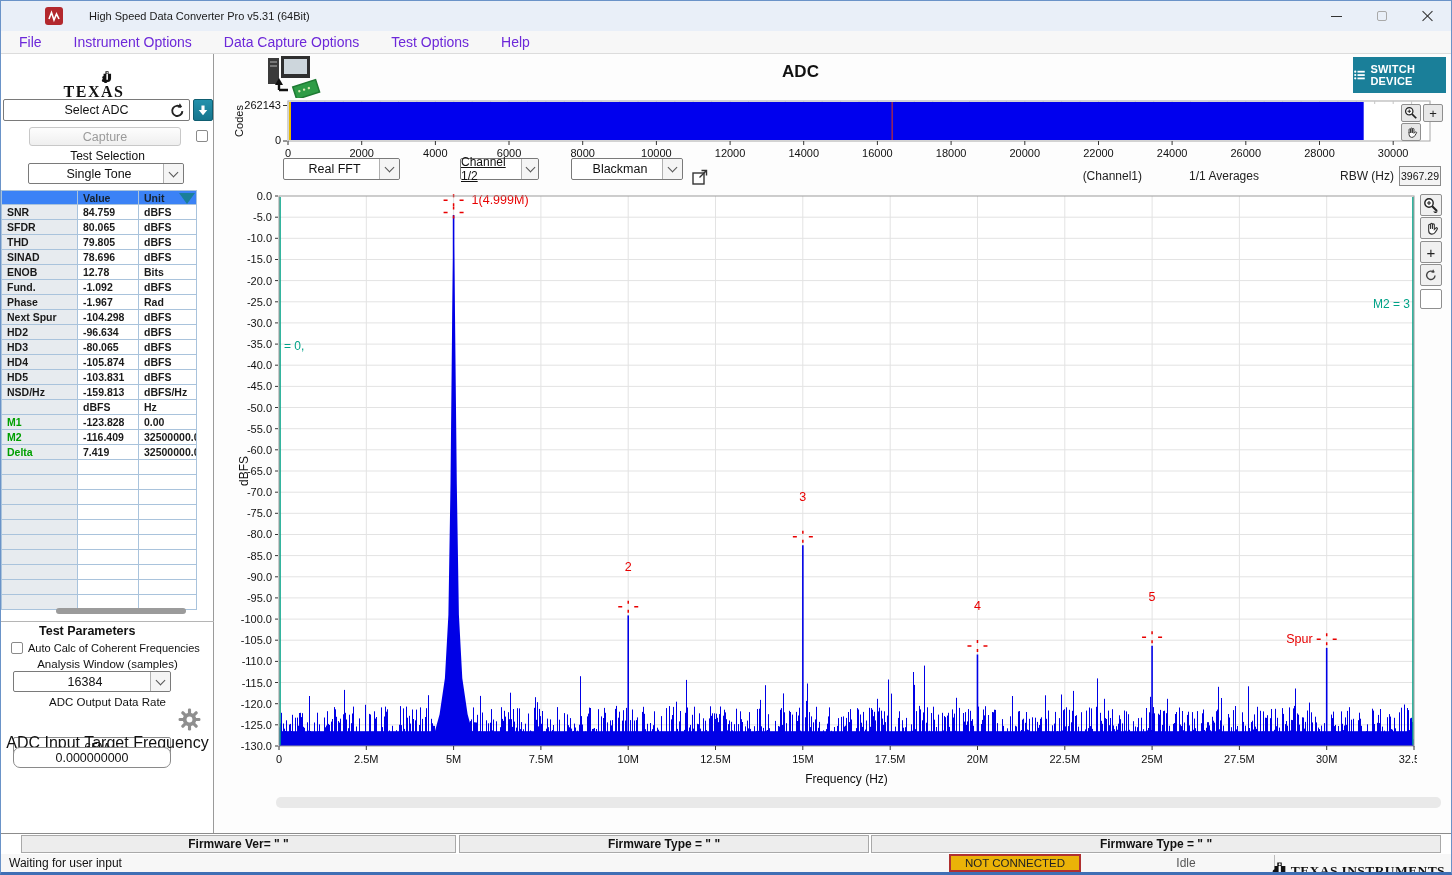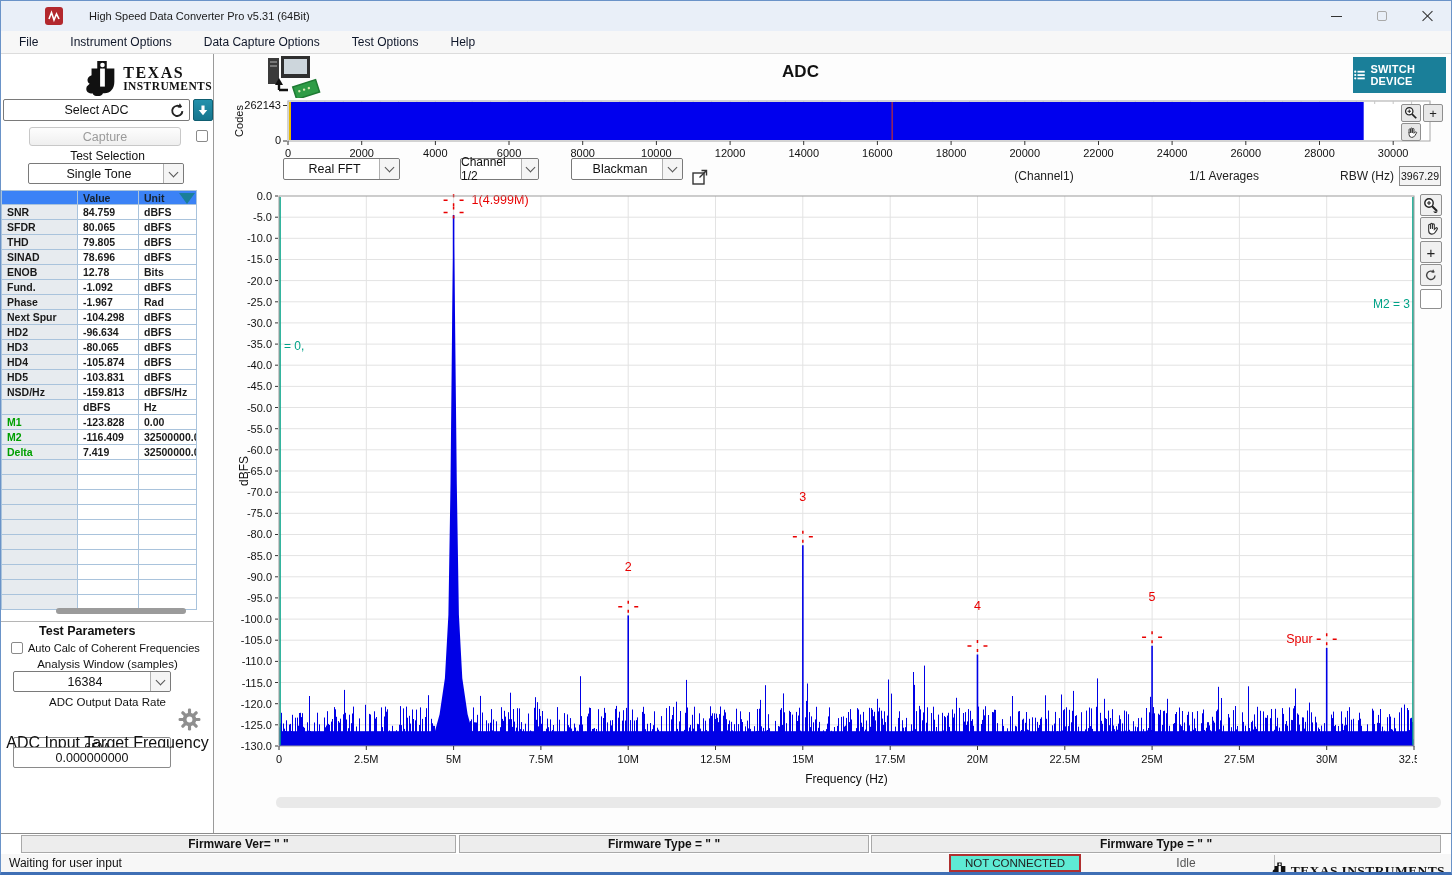--- a/index.html
+++ b/index.html
@@ -16,29 +16,29 @@
   .win-btns { position:absolute; right:0; top:0; height:30px; display:flex; }
   .wbtn { width:46px; height:30px; display:flex; align-items:center; justify-content:center; cursor:default; }
   .wbtn .bar { width:11px; border-top:1.5px solid #333; }
   .wbtn .box { width:10px; height:10px; border:1.2px solid #a9a9a9; border-radius:2px; }
   .wbtn .x  { position:relative; width:12px; height:12px; }
   .wbtn .x:before,.wbtn .x:after { content:""; position:absolute; left:5px; top:-1px; height:14px; border-left:1.6px solid #333; }
   .wbtn .x:before { transform:rotate(45deg); } .wbtn .x:after { transform:rotate(-45deg); }
 
   
   .menubar { height:23px; background:#f7f7f7; border-bottom:1px solid #dcdcdc; display:flex; align-items:center; padding-left:8px; }
-  .menu-item { font-size:12px; color:#0f172a; padding:2px 10px; margin-right:12px; white-space:nowrap; }
+  .menu-item { font-size:14px; color:#6d28d9; padding:2px 10px; margin-right:12px; white-space:nowrap; }
 
   
   .content { position:relative; height:779px; background:#fff; display:flex; }
   .sidebar { position:relative; width:213px; border-right:1px solid #9a9a9a; background:#fff; flex:none; }
   .main { position:relative; flex:1; background:#fdfdfd; }
 
   
-  .brand { position:absolute; top:5px; left:0; width:213px; height:40px; display:flex; justify-content:flex-end; align-items:center; padding-right:2px; }
+  .brand { position:absolute; top:17px; left:0; width:213px; height:40px; display:flex; justify-content:flex-end; align-items:center; padding-right:2px;flex-direction:column; }
   .brand-text { line-height:1; margin-left:3px; }
   .brand-l1 { font-family:"Liberation Serif",serif; font-weight:bold; font-size:16px; letter-spacing:1.5px; color:#111; }
   .brand-l2 { font-family:"Liberation Serif",serif; font-weight:bold; font-size:11.5px; letter-spacing:.4px; color:#111; }
 
   .combo { position:absolute; background:#fff; border:1px solid #7a7a7a; border-radius:2px;
            display:flex; align-items:center; justify-content:center; font-size:12.5px; color:#111; }
   .combo .arrowbox { position:absolute; right:0; top:0; bottom:0; width:20px; border-left:1px solid #b0b0b0;
                      background:#f5f5f5; border-radius:0 2px 2px 0; display:flex; align-items:center; justify-content:center; }
   .chev { width:7px; height:7px; border-left:1.5px solid #555; border-bottom:1.5px solid #555; transform:rotate(-45deg); margin-top:-3px; }
 
@@ -71,21 +71,21 @@
   .tp-cb { top:588px; left:10px; }
   .tp-cb-label { position:absolute; top:588px; left:27px; font-size:11px; color:#111; }
   .tp-l1 { top:604px; font-size:11.5px; }
   .aw-combo { top:617px; left:12px; width:158px; height:21px; }
   .tp-l2 { top:642px; font-size:11.5px; }
   .input-box { position:absolute; left:12px; width:158px; height:21px; background:#fff; border:1px solid #8a8a8a; border-radius:2px;
                display:flex; align-items:center; justify-content:center; font-size:12.5px; color:#111; }
   .odr-input { top:683px;padding-left:9px; }
   .gear { position:absolute; top:653px; left:176px; }
   .tp-l3 { top:680px; font-size:16px; }
-  .itf-input { top:693px; }
+  .itf-input { top:693px;border-radius:7px; }
 
   
   .pc-ico { position:absolute; left:52px; top:2px; }
   .adc-title { position:absolute; top:8px; left:calc(50% - 32px); transform:translateX(-50%);
                font-size:17px; font-weight:bold; color:#111; }
   .switch-btn { position:absolute; top:3px; right:5px; width:93px; height:36px; background:#1a7f99; color:#fff;
                 display:flex; align-items:center; justify-content:center; gap:4px; font-size:11px; font-weight:bold; letter-spacing:.2px; }
 
   .chart { position:absolute; }
   .codes-chart { left:13px; top:43px; width:1206px; height:64px; }
@@ -97,36 +97,36 @@
   .tool { position:absolute; left:1206px; display:flex; align-items:center; justify-content:center; font-size:15px; color:#222; }
   .blankbtn { background:#fff; }
 
   
   .ctl-combo { top:104px; height:22px; }
   .fft-sel { left:69px; width:117px; }
   .ch-sel  { left:246px; width:79px; font-size:12px; }
   .win-sel { left:357px; width:112px; }
   .popout { position:absolute; left:477px; top:114px; width:18px; height:18px; }
   .note { position:absolute; top:115px; font-size:12px; color:#222; text-align:center; }
-  .ch-note { left:760px; width:140px; }
+  .ch-note { left:788px; width:140px;text-align:right; }
   .avg-note { left:940px; width:140px; }
   .rbw-label { position:absolute; top:115px; left:1065px; width:115px; text-align:right; font-size:12px; color:#222; }
   .rbw-box { position:absolute; top:112px; left:1185px; width:42px; height:20px; background:#f4f4f4; border:1px solid #8a8a8a;
              display:flex; align-items:center; justify-content:center; font-size:10.5px; color:#111; }
   .fft-scroll { position:absolute; left:62px; top:743px; width:1165px; height:11px; background:#e9e9e9; border-radius:5px; }
 
   
   .fwrow { position:relative; height:21px; background:#fff; border-top:1px solid #8c8c8c; }
   .fwbox { position:absolute; top:1px; height:18px; background:#ededed; border:1px solid #a9a9a9;
            display:flex; align-items:center; justify-content:center; font-size:12px; font-weight:bold; color:#111; }
 
   
   .statusbar { position:relative; height:19px; background:#f7f7f7; }
   .status-msg { position:absolute; left:8px; top:2px; font-size:12px; color:#111; }
-  .conn-badge { position:absolute; left:948px; top:0; width:132px; height:18px; background:#5eead4; border:2px solid #b03030;
+  .conn-badge { position:absolute; left:948px; top:0; width:132px; height:18px; background:#eab308; border:2px solid #b03030;
                 display:flex; align-items:center; justify-content:center; font-size:11.5px; color:#222; }
   .idle { position:absolute; left:1150px; top:2px; width:70px; text-align:center; font-size:12px; color:#555; }
   .brand-sm { position:absolute; right:6px; top:8px; height:18px; display:flex; align-items:center; gap:3px; }
   .brand-sm-text { font-family:"Liberation Serif",serif; font-weight:bold; font-size:13.5px; letter-spacing:.4px; color:#111; }
   .vdiv { position:absolute; left:1273px; top:1px; height:16px; border-left:1px solid #bbb; }
 
   
   .ax  { font-family:"Liberation Sans",sans-serif; font-size:11px; fill:#111; }
   .axl { font-family:"Liberation Sans",sans-serif; font-size:12px; fill:#111; }
   .pk  { font-family:"Liberation Sans",sans-serif; font-size:12.5px; fill:#e80000; }
@@ -456,21 +456,21 @@
           </svg>
       </div>
 
       <div class="combo ctl-combo fft-sel">
         <span style="margin-right:14px;">Real FFT</span>
         <span class="arrowbox">
             <span class="chev"></span>
           </span>
       </div>
       <div class="combo ctl-combo ch-sel">
-        <span style="margin-right:16px;">Channel 1/2</span>
+        <span style="margin-right:16px;text-decoration:underline;">Channel 1/2</span>
         <span class="arrowbox" style="width:17px;">
             <span class="chev"></span>
           </span>
       </div>
       <div class="combo ctl-combo win-sel">
         <span style="margin-right:14px;">Blackman</span>
         <span class="arrowbox">
             <span class="chev"></span>
           </span>
       </div>

